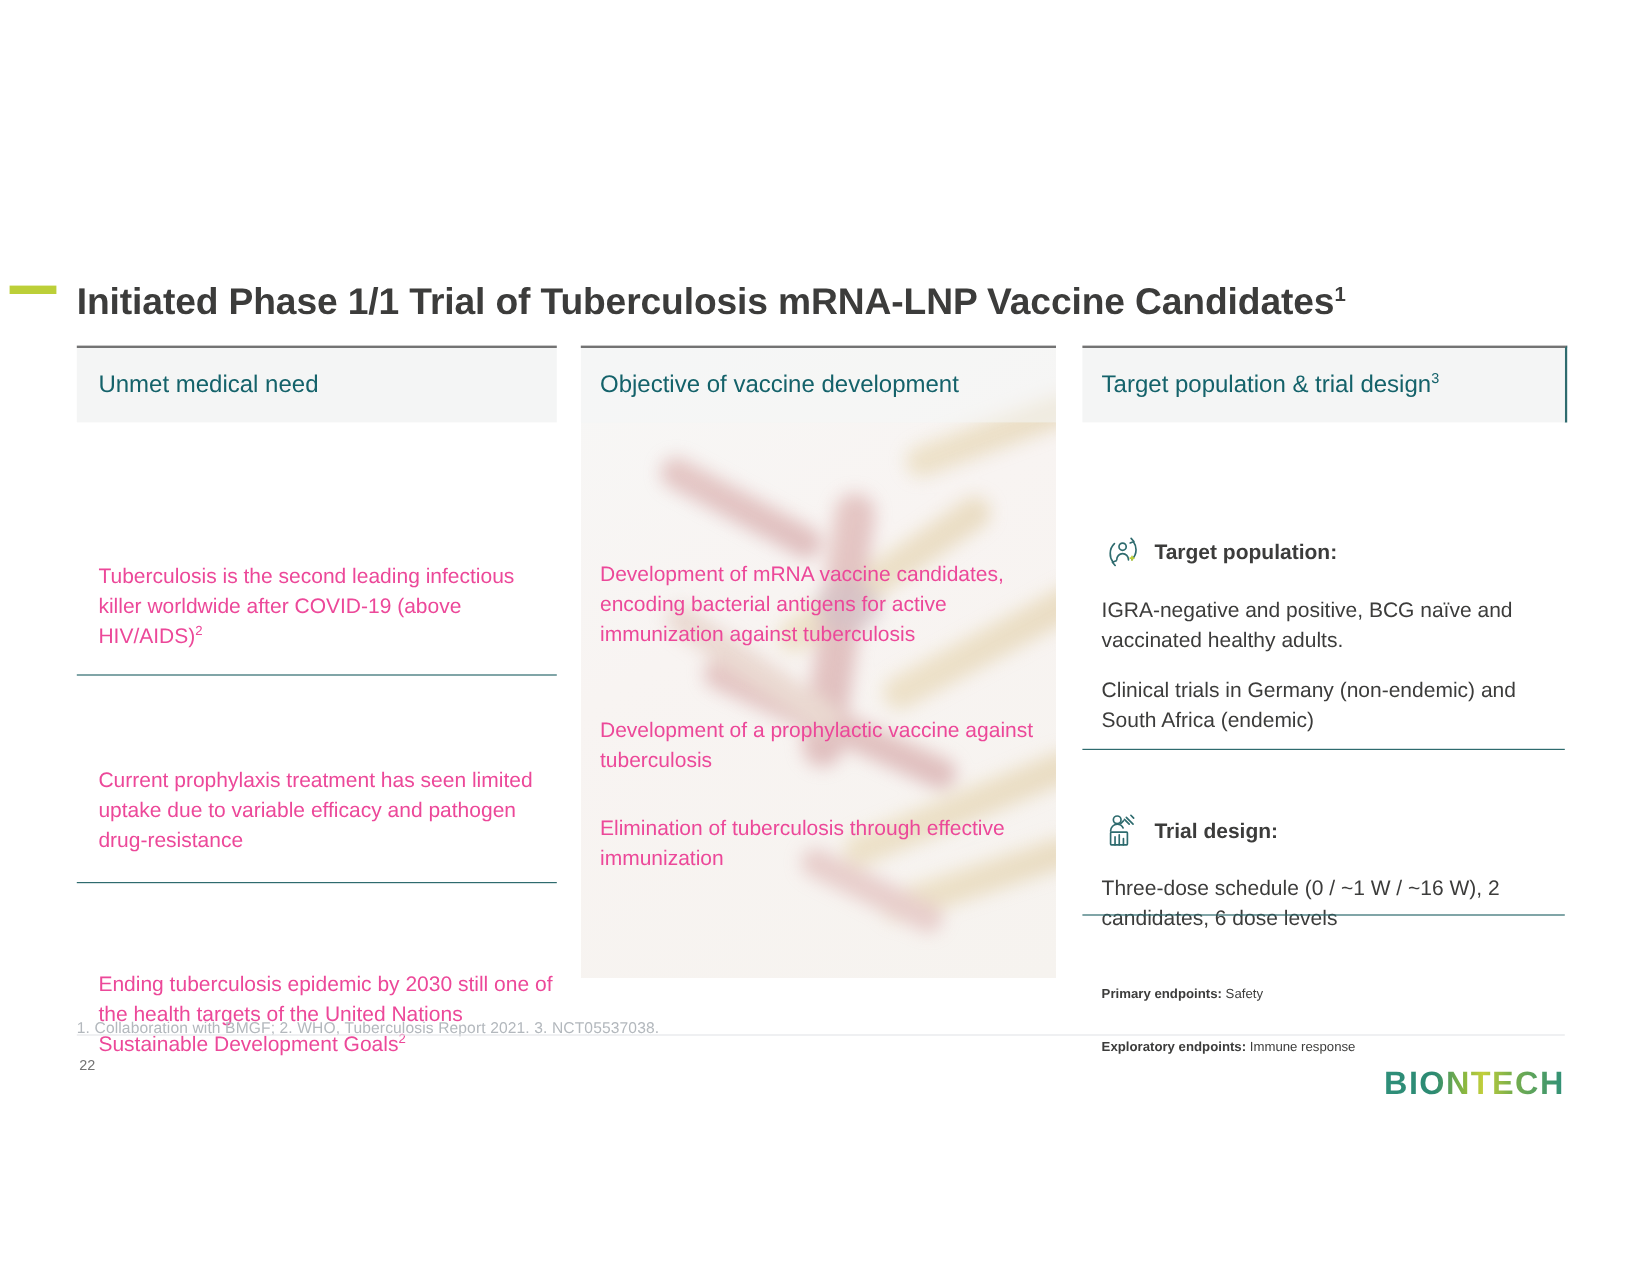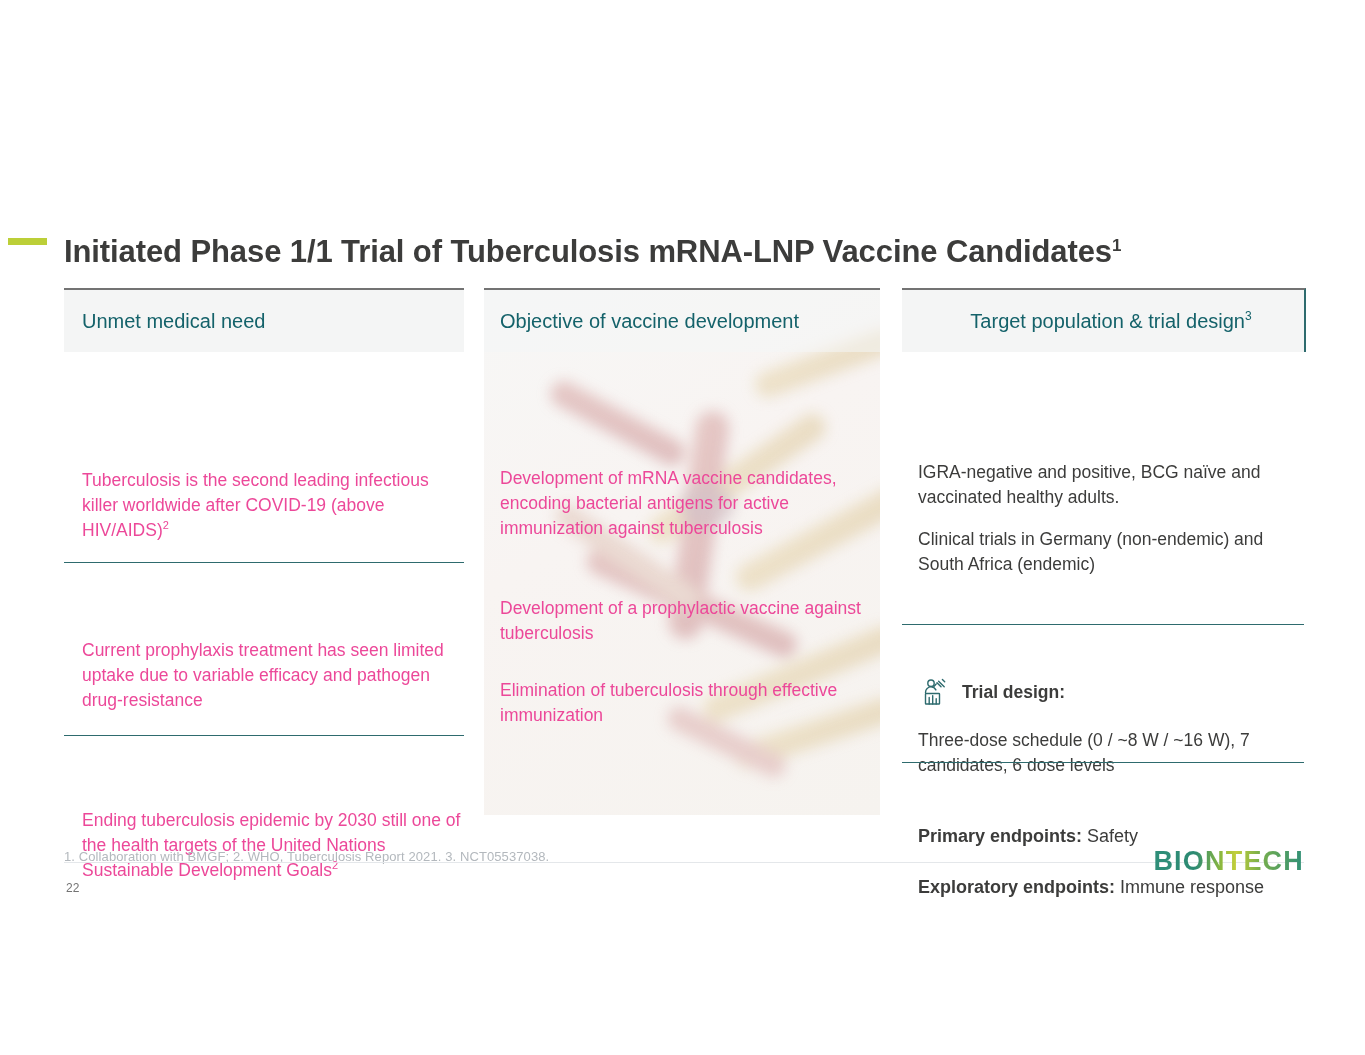--- a/index.html
+++ b/index.html
@@ -58,21 +58,21 @@
 
   .col-header {
     height: 62px;
     background: #f4f5f5;
     display: flex;
     align-items: center;
     box-sizing: border-box;
   }
   .col-1 .col-header { padding-left: 18px; }
   .col-2 .col-header { padding-left: 16px; background: rgba(244,245,245,0.55); }
-  .col-3 .col-header { padding-left: 16px; justify-content: center; }
+  .col-3 .col-header { padding-left: 16px; }
 
   .col-header-text {
     font-size: 20px;
     color: #14626a;
   }
   .col-header-text sup {
     font-size: 12px;
     vertical-align: super;
     line-height: 0;
   }
@@ -155,21 +155,21 @@
     align-items: center;
     justify-content: center;
   }
   .r-line {
     font-size: 17.5px;
     line-height: 25px;
     color: #3c3c3b;
     margin-bottom: 6px;
   }
   .endpoint-line {
-    font-size: 18px;
+    font-size: 11px;
     line-height: 33px;
     color: #3c3c3b;
   }
   .endpoint-line b { font-weight: bold; }
 
   
   .footnote {
     position: absolute;
     left: 64px;
     top: 849px;
@@ -188,21 +188,21 @@
   .page-num {
     position: absolute;
     left: 66px;
     top: 881px;
     font-size: 12px;
     color: #737373;
   }
   .logo {
     position: absolute;
     right: 61px;
-    top: 846px;
+    top: 888px;
     font-size: 27px;
     font-weight: bold;
     letter-spacing: 1.2px;
     background: linear-gradient(90deg, #2f8f7a 0%, #2c8a72 28%, #8cb83f 45%, #c3cf3c 55%, #7bb04a 70%, #2e8f78 100%);
     -webkit-background-clip: text;
     background-clip: text;
     color: transparent;
     font-family: "Liberation Sans", sans-serif;
   }
 </style>
@@ -268,20 +268,34 @@
     </div>
   </section>
 
   <section class="col col-3">
     <div class="col-header">
       <span class="col-header-text"><span>Target population &amp; trial design</span><sup>3</sup></span>
     </div>
     <div class="col-body">
 
       <div class="r-sec-1">
+        <div class="icon-head">
+          <span class="icon-box">
+            <svg width="34" height="34" viewBox="0 0 34 34" fill="none" stroke="#2e6b6e" stroke-width="1.4">
+              <path d="M25.5 8.5a11 11 0 0 1 2.2 6.7 11 11 0 0 1-3.5 8.1" stroke-linecap="round"></path>
+              <path d="M8.5 25.3A11 11 0 0 1 6.2 18a11 11 0 0 1 3.5-8" stroke-linecap="round"></path>
+              <path d="M23.6 5.6l2.3 2.6-3.1 1.3" stroke-linecap="round" stroke-linejoin="round"></path>
+              <path d="M10.3 28.2l-2.3-2.7 3.2-1.2" stroke-linecap="round" stroke-linejoin="round"></path>
+              <circle cx="16.5" cy="12.6" r="3"></circle>
+              <path d="M11.6 23.5c0-3 2.2-5.2 4.9-5.2 2.7 0 4.9 2.2 4.9 5.2" stroke-linecap="round"></path>
+              <path d="M22.8 22.1h3.1M24.35 20.6v3.1" stroke="#bccf38" stroke-linecap="round"></path>
+            </svg>
+          </span>
+          <span class="label">Target population:</span>
+        </div>
         <p class="r-line">IGRA-negative and positive, BCG naïve and vaccinated healthy adults.</p>
         <p class="r-line">Clinical trials in Germany (non-endemic) and South Africa (endemic)</p>
       </div>
 
       <hr class="divider r-divider-1">
 
       <div class="r-sec-2">
         <div class="icon-head">
           <span class="icon-box">
             <svg width="34" height="34" viewBox="0 0 34 34" fill="none" stroke="#2e6b6e" stroke-width="1.4">
@@ -290,21 +304,21 @@
               <path d="M19.6 6.2l5.6 5.6" stroke-linecap="round"></path>
               <path d="M18 7.8l4 4" stroke-linecap="round"></path>
               <path d="M23.4 4.4l2.3 2.3" stroke-linecap="round"></path>
               <path d="M17.2 9.1l-2.3 2.3" stroke-linecap="round"></path>
               <rect x="6.5" y="18.5" width="14" height="10.5" rx="0.6"></rect>
               <path d="M10.2 29V22.4M13.7 29V20.6M17.2 29V23.8" stroke-linecap="round"></path>
             </svg>
           </span>
           <span class="label">Trial design:</span>
         </div>
-        <p class="r-line">Three-dose schedule (0 / ~8 W / ~16 W), 7 candidates, 6 dose levels</p>
+        <p class="r-line">Three-dose schedule (0 / ~1 W / ~16 W), 2 candidates, 6 dose levels</p>
       </div>
 
       <hr class="divider r-divider-2">
 
       <div class="r-sec-3">
         <p class="endpoint-line"><b>Primary endpoints:</b> <span>Safety</span></p>
         <p class="endpoint-line"><b>Exploratory endpoints:</b> <span>Immune response</span></p>
       </div>
 
     </div>

